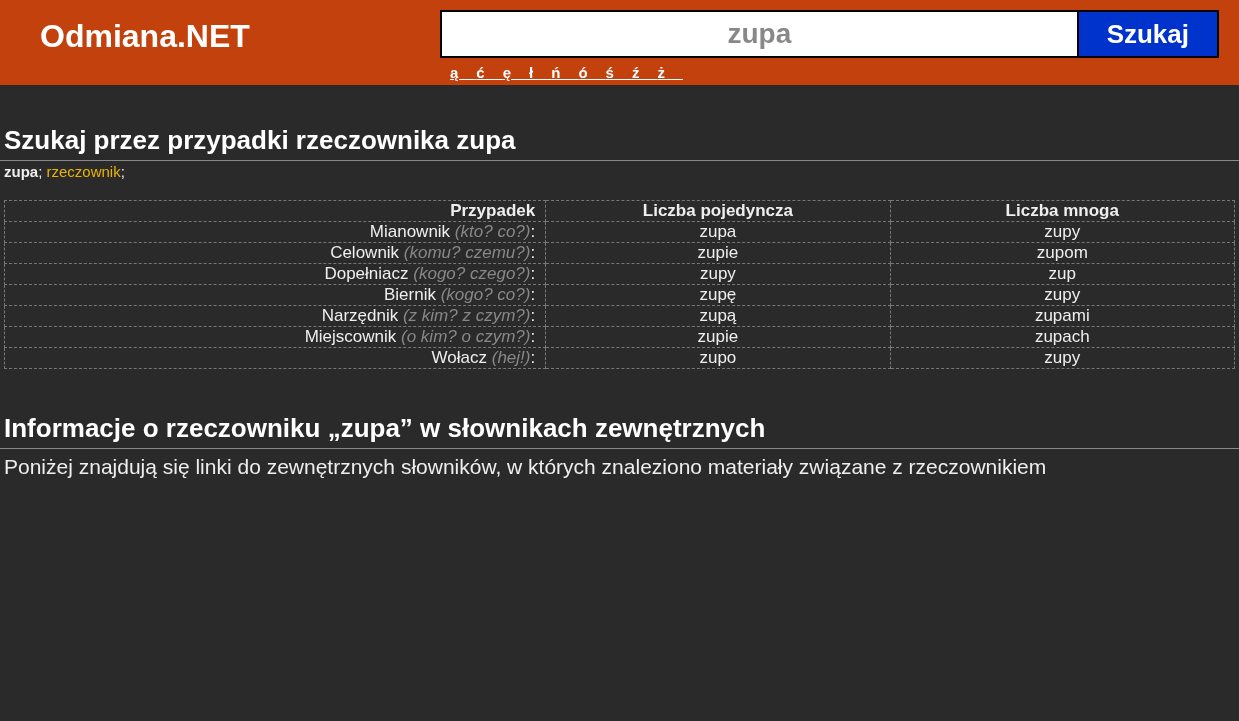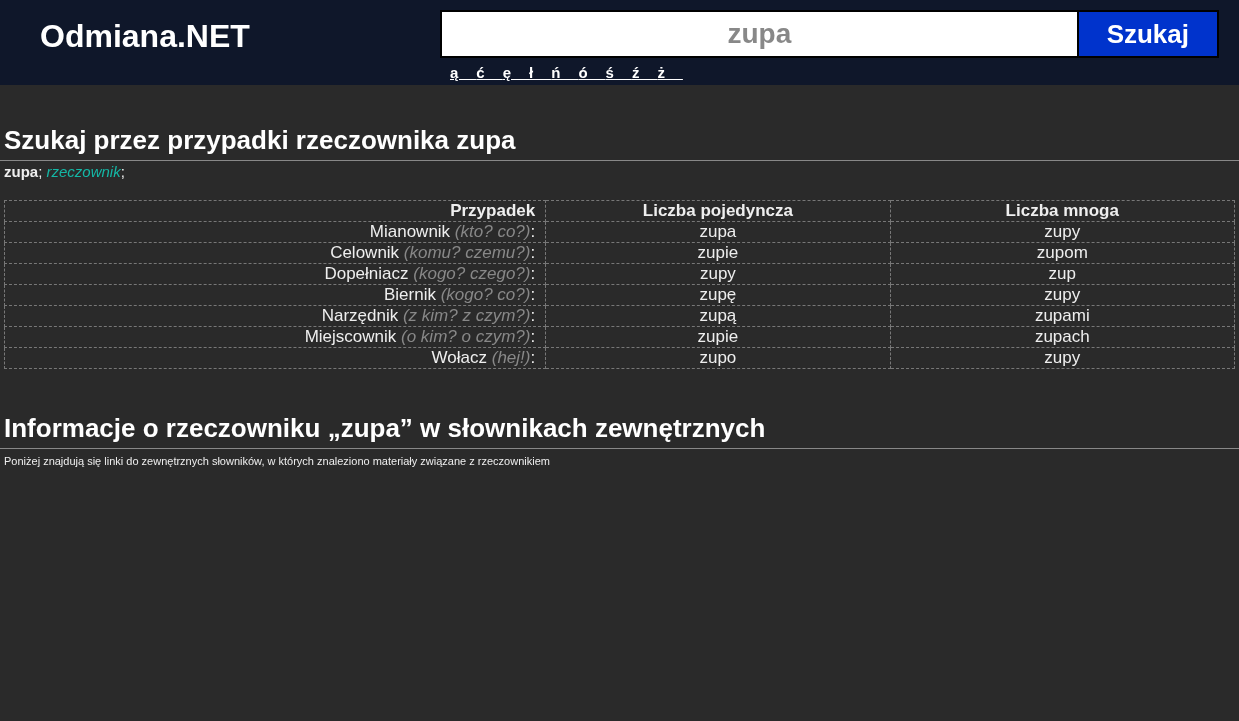--- a/index.html
+++ b/index.html
@@ -3,21 +3,21 @@
 <meta charset="utf-8">
 <style>
   * { box-sizing: border-box; margin: 0; padding: 0; }
   body {
     font-family: Verdana, Geneva, sans-serif;
     background: #2a2a2a;
     color: #eee;
     width: 1239px;
   }
   .header {
-    background: #0f172a;
+    background: #c2410c;
     padding: 8px 20px 4px 20px;
     display: flex;
     align-items: flex-start;
   }
   .site-title {
     color: #fff;
     font-size: 32px;
     font-weight: bold;
     padding: 10px 20px 10px 20px;
     flex: 0 0 420px;
@@ -72,21 +72,21 @@
     font-size: 26px;
     font-weight: bold;
     padding: 0 4px 4px 4px;
     border-bottom: 1px solid #888;
   }
   .subtitle {
     padding: 2px 4px 20px 4px;
     font-size: 15px;
   }
   .subtitle .bold { font-weight: bold; }
-  .subtitle .italic { font-style: italic; color: #14b8a6; margin-top: 36px; }
+  .subtitle .italic { color: #eab308; margin-top: 36px; }
   table {
     width: 1231px;
     margin: 0 4px;
     border-collapse: collapse;
   }
   th, td {
     border: 1px dashed #777;
     padding: 0 10px;
     font-size: 17px;
   }
@@ -103,21 +103,21 @@
     text-align: center;
     width: 28%;
   }
   .case-name { color: #eee; }
   .case-q { color: #888; font-style: italic; }
   .section2 {
     margin-top: 44px;
   }
   .desc {
     padding: 6px 4px;
-    font-size: 11px;
+    font-size: 21px;
     color: #eee;
   }
 </style>
 </head>
 <body>
 
 <div class="header">
   <div class="site-title">Odmiana.NET</div>
   <div class="search-area">
     <div class="search-row">

